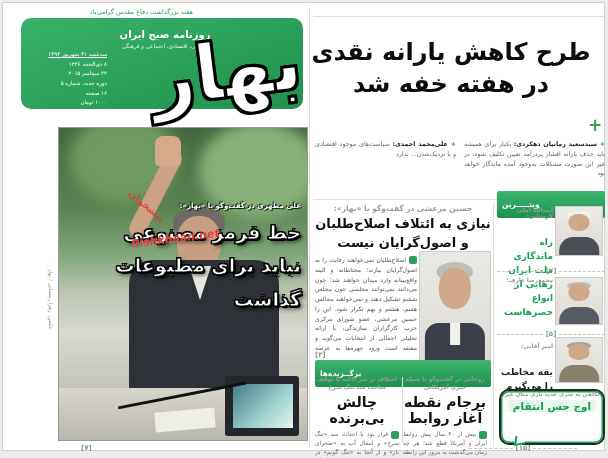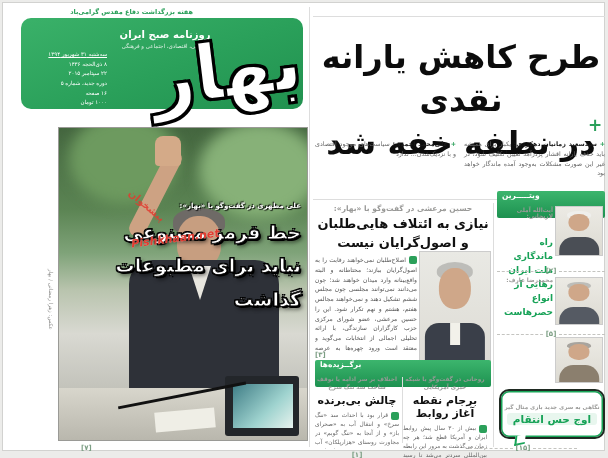--- a/index.html
+++ b/index.html
@@ -3,21 +3,21 @@
 <meta charset="utf-8">
 <style>
   * { margin:0; padding:0; box-sizing:border-box; }
   html,body { width:608px; height:458px; overflow:hidden; background:#ececea;
     font-family:"DejaVu Sans", sans-serif; }
   .page { position:absolute; left:2px; top:2px; width:603px; height:449px;
     background:#fff; border:1px solid #d2d2d0; }
   .abs { position:absolute; }
 
   
-  .mast-note { left:20px; top:5px; width:170px; font-size:6.5px; font-weight:bold;
+  .mast-note { left:20px; top:5px; width:170px; font-size:6.5px; font-weight:normal;
     color:#2ba05a; text-align:right; }
   .mast-box { left:18px; top:15px; width:282px; height:91px; border-radius:10px;
     background:linear-gradient(160deg,#3ab169 0%,#2aa05a 55%,#21914f 100%); }
   .mast-tagline { right:78px; top:11px; width:120px; text-align:center; color:#fff; }
   .mast-tagline .t1 { font-size:10px; font-weight:bold; }
   .mast-tagline .t2 { font-size:5.5px; color:rgba(255,255,255,.85); margin-top:3px; }
   .mast-dates { left:8px; top:32px; width:78px; color:#fff; font-size:5.5px;
     text-align:right; line-height:1.75; }
   .mast-dates div:first-child { text-decoration:underline; }
   .mast-logo { left:100px; top:-14px; width:210px; height:132px; display:flex;
@@ -25,22 +25,22 @@
     color:#fff; transform:rotate(-7deg); -webkit-text-stroke:2px #000;
     text-shadow:2px 2px 0 #000,-2px -2px 0 #000,2px -2px 0 #000,-2px 2px 0 #000; }
 
   
   .vline { width:1px; background:#ddd; }
   .hline { height:1px; background:#ddd; }
 
   
   .lead-kicker { left:308px; top:18px; width:290px; text-align:center;
     font-size:9.5px; font-weight:bold; color:#9a9a98; }
-  .lead-headline { left:310px; top:33px; width:296px; text-align:center;
-    font-size:32px; font-weight:bold; color:#0c0c0c; line-height:1.35;
+  .lead-headline { left:300px; top:33px; width:296px; text-align:center;
+    font-size:24px; font-weight:bold; color:#0c0c0c; line-height:1.35;
     letter-spacing:-.5px; }
   .plus-icon { left:585px; top:112px; font-size:17px; font-weight:bold; color:#2ba05a; }
 
   .bullets { left:312px; top:136px; width:290px; height:58px; display:flex;
     flex-direction:row; gap:8px; }
   .bullet { flex:1; font-size:6.3px; color:#666; text-align:justify; line-height:1.55; }
   .bullet b { color:#1a1a1a; }
   .bplus { color:#2ba05a; font-weight:bold; }
 
   
@@ -98,49 +98,49 @@
   .p-head { position:absolute; left:50%; transform:translateX(-50%); top:14%;
     width:46%; height:36%; background:#cfa789; border-radius:46%; }
   .p-hair { position:absolute; left:50%; transform:translateX(-50%); top:9%;
     width:52%; height:16%; background:#bdbdb9; border-radius:50% 50% 40% 40%; }
   .p-body { position:absolute; left:50%; transform:translateX(-50%); bottom:0;
     width:86%; height:38%; background:#3a3f49; border-radius:14px 14px 0 0; }
   .p-shirt { position:absolute; left:50%; transform:translateX(-50%); bottom:18%;
     width:14%; height:20%; background:#f2f1ea; }
   .pref { font-size:7px; color:#7d9f85; font-weight:bold; }
 
-  .section-bar { height:27px; display:flex; align-items:flex-start;
+  .section-bar { height:27px; display:flex; align-items:center;
     background:linear-gradient(180deg,#3cb56d,#1d9150); border-radius:2px; }
   .section-bar span { margin-right:auto; padding:0 5px; color:#fff; font-size:7.5px;
     font-weight:bold; }
   .bar-mid { left:312px; top:357px; width:176px; }
 
   .sub { top:372px; width:84px; }
   .sub .k { font-size:5.8px; color:#9a9a98; font-weight:bold; text-align:center;
     line-height:1.4; }
-  .sub .h { font-size:11px; font-weight:bold; color:#111; text-align:center;
+  .sub .h { font-size:14px; font-weight:bold; color:#111; text-align:center;
     margin-top:3px; }
   .sub .b { font-size:5.8px; color:#666; text-align:justify; line-height:1.55;
     margin-top:4px; height:38px; overflow:hidden; }
   .sub .pref { display:block; text-align:center; margin-top:2px; }
 
   
   .bar-side { left:494px; top:188px; width:108px; }
   .side-item .nm { font-size:5.8px; color:#9a9a98; font-weight:bold; text-align:right; }
   .side-item .hl { font-size:9px; font-weight:bold; color:#17a257; text-align:right;
     line-height:1.55; margin-top:17px; }
   .side-item .hl.dark { color:#222; }
   .thumb { border:1px solid #ccc; background:linear-gradient(180deg,#eceae4,#dcdad2);
     overflow:hidden; }
   .sep { display:flex; align-items:center; gap:3px; }
   .sep i { flex:1; border-top:1px dashed #c4c4c0; }
 
-  .bubble { left:496px; top:386px; width:106px; height:50px; background:#fff;
+  .bubble { left:496px; top:386px; width:106px; height:56px; background:#fff;
     border:2px solid #1f2a22; border-radius:10px; box-shadow:inset 0 0 0 1.5px #18a558;
-    display:flex; flex-direction:column; align-items:center; justify-content:center; }
+    display:flex; flex-direction:column; align-items:center; }
   .bubble .k { font-size:5.6px; color:#9a9a98; font-weight:bold; }
   .bubble .h { font-size:10.5px; font-weight:bold; color:#17a257; margin-top:3px;
     background:#e8f6ee; padding:0 6px; border-radius:3px; }
   .bubble-tail { left:512px; top:432px; width:10px; height:10px; background:#fff;
     border-left:2px solid #18a558; border-bottom:2px solid #18a558;
     transform:skewX(-18deg) rotate(-12deg); }
 </style>
 </head>
 <body>
 
@@ -163,21 +163,21 @@
     <div class="abs mast-logo">بهار</div>
   </div>
 
   <div class="abs hline" style="left:310px; top:13px; width:292px;"></div>
   <div class="abs vline" style="left:306px; top:4px; height:440px;"></div>
   <div class="abs vline" style="left:490px; top:200px; height:244px;"></div>
   <div class="abs hline" style="left:310px; top:196px; width:292px;"></div>
 
   <div class="abs lead-headline">
     <div>طرح کاهش یارانه نقدی</div>
-    <div>در نطفه خفه شد</div>
+    <div>در هفته خفه شد</div>
   </div>
   <div class="abs plus-icon">+</div>
 
   <div class="abs bullets">
     <div class="bullet">
       <span class="bplus">+</span>
       <b>سیدسعید زمانیان دهکردی:</b>
       <span>یکبار برای همیشه باید حذف یارانه اقشار پردرآمد تعیین تکلیف شود، در غیر این صورت مشکلات به‌وجود آمده ماندگار خواهد بود</span>
     </div>
     <div class="bullet">
@@ -208,21 +208,21 @@
       <div>گذاشت</div>
     </div>
     <div class="watermark-fa">پیشخوان</div>
     <div class="watermark">Pishkhaan.net</div>
   </div>
   <div class="abs photo-credit">عکس: زهرا رمضانی / بهار</div>
   <div class="abs pref" style="left:78px; top:441px;">[۷]</div>
 
   <div class="abs mid-kicker">حسین مرعشی در گفت‌وگو با «بهار»:</div>
   <div class="abs mid-headline">
-    <div>نیازی به ائتلاف هایی‌طلبان</div>
+    <div>نیازی به ائتلاف اصلاح‌طلبان</div>
     <div>و اصول‌گرایان نیست</div>
   </div>
   <div class="abs mid-body">
     <span class="agency"></span><span>اصلاح‌طلبان نمی‌خواهند رقابت را به اصول‌گرایان ببازند؛ محتاطانه و البته واقع‌بینانه وارد میدان خواهند شد؛ چون می‌دانند نمی‌توانند مجلسی چون مجلس ششم تشکیل دهند و نمی‌خواهند مجالس هفتم، هشتم و نهم تکرار شود. این را حسین مرعشی، عضو شورای مرکزی حزب کارگزاران سازندگی، با ارائه تحلیلی اجمالی از انتخابات می‌گوید و معتقد است ورود چهره‌ها به عرصه انتخابات می‌تواند عرصه را بر پایداری‌ها تنگ کند.</span>
   </div>
   <div class="abs mid-photo">
     <div class="p-hair"></div>
     <div class="p-head"></div>
     <div class="p-body"></div>
     <div class="p-shirt"></div>
@@ -277,20 +277,24 @@
     <div class="p-hair"></div>
     <div class="p-head"></div>
     <div class="p-body" style="background:#555a63;"></div>
   </div>
   <div class="abs sep" style="left:494px; top:327px; width:108px;">
     <i></i>
       <span class="pref">[۵]</span>
       <i></i>
   </div>
 
+  <div class="abs side-item" style="left:494px; top:340px; width:56px;">
+    <div class="nm">امیر آقایی:</div>
+    <div class="hl dark">یقه مخاطب را می‌گیرم</div>
+  </div>
   <div class="abs thumb" style="left:552px; top:334px; width:48px; height:46px;">
     <div class="p-hair" style="background:#a8a49e;"></div>
     <div class="p-head"></div>
     <div class="p-body" style="background:#8b7f6e;"></div>
   </div>
 
   <div class="abs bubble">
     <div class="k">نگاهی به سری جدید بازی متال گیر</div>
     <div class="h">اوج حس انتقام</div>
   </div>

